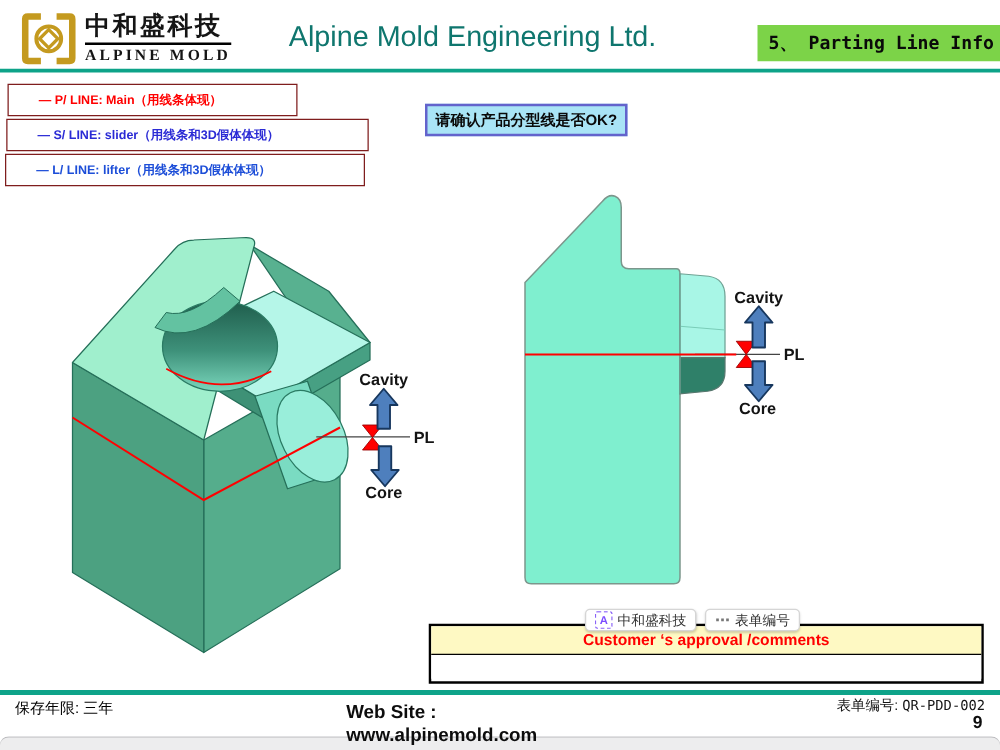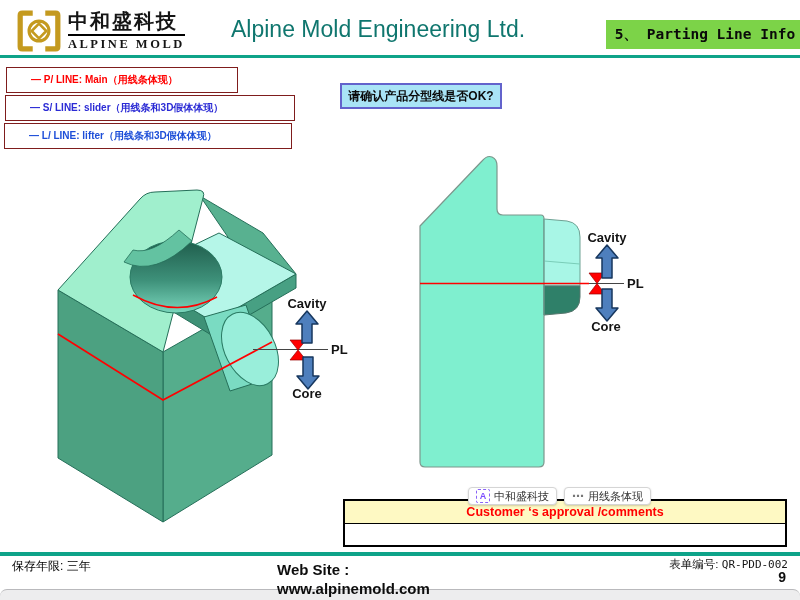--- a/index.html
+++ b/index.html
@@ -155,21 +155,21 @@
     </g>
   </svg>
 
   <div class="ocr-toolbar">
     <button class="ocr-btn">
       <span class="ocr-icon-a">A</span>
       <span>中和盛科技</span>
     </button>
     <button class="ocr-btn">
       <span class="ocr-icon-more">⋯</span>
-      <span>用线条体现</span>
+      <span>表单编号</span>
     </button>
   </div>
 
   <div class="comments">
     <div class="comments-header">Customer ‘s approval /comments</div>
     <div class="comments-body"></div>
   </div>
 
   <div class="rule rule-bottom"></div>
   <div class="retention">保存年限: 三年</div>

